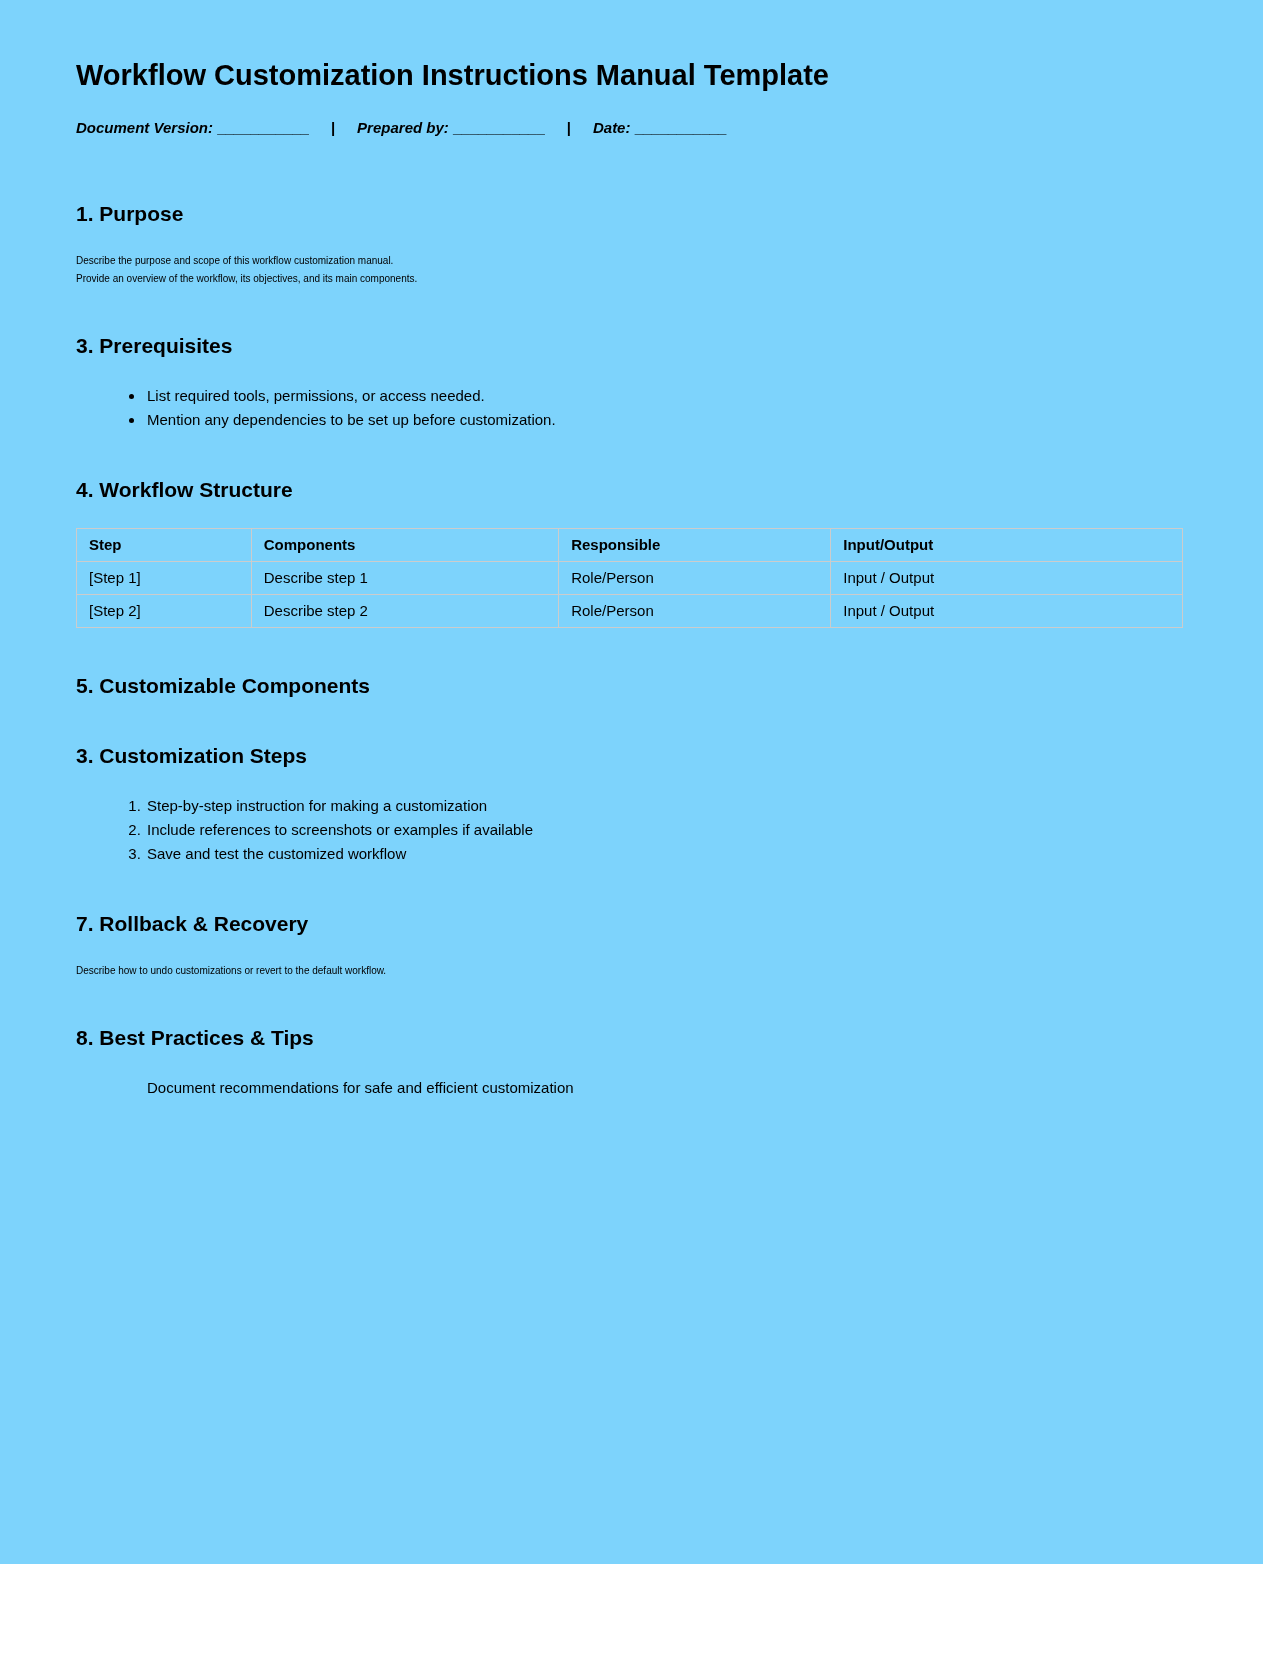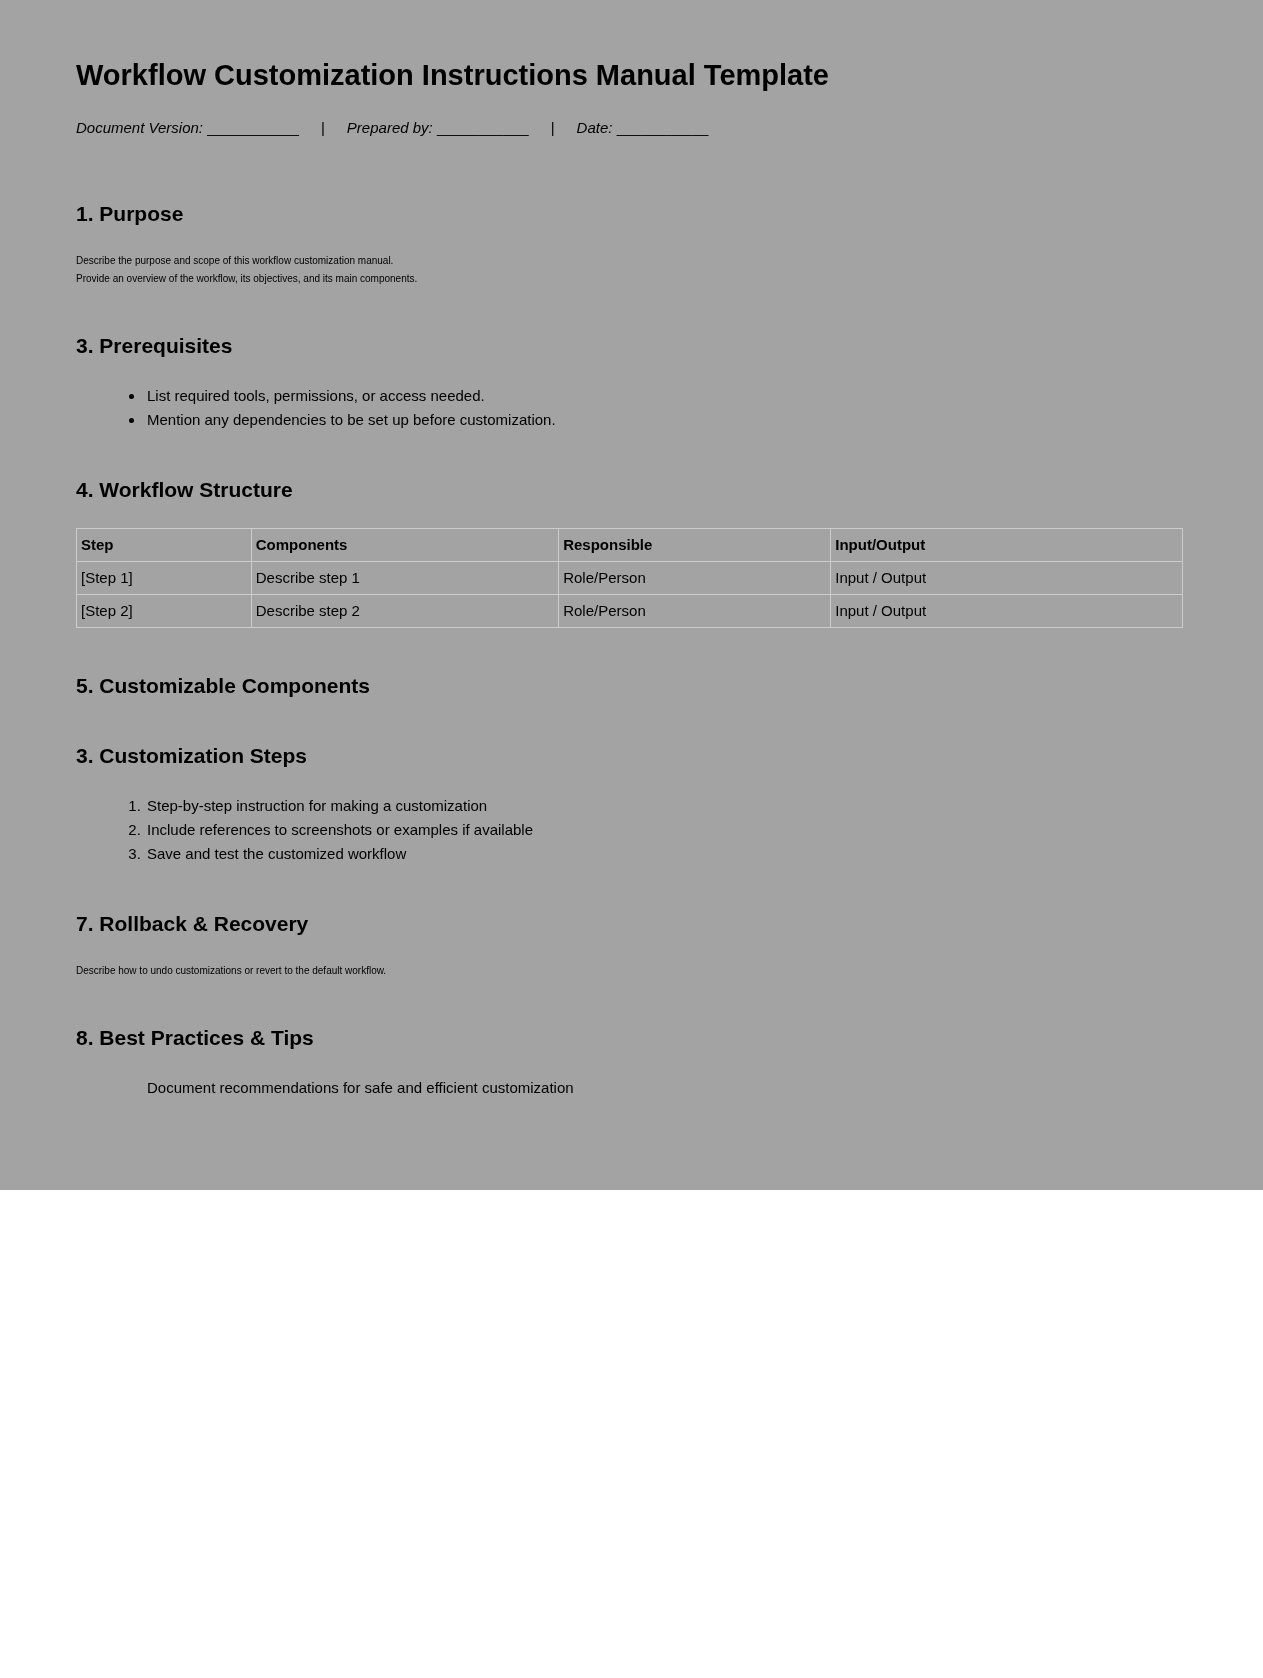--- a/index.html
+++ b/index.html
@@ -2,22 +2,22 @@
 <html><head>
 <meta charset="utf-8">
 <style>
   html, body {
     margin: 0;
     padding: 0;
     background: #ffffff;
   }
   .page {
     width: 1263px;
-    height: 1190px;
-    background: #a3a3a3;
+    height: 1564px;
+    background: #7dd3fc;
     overflow: hidden;
     position: relative;
     font-family: "Liberation Sans", sans-serif;
     color: #000000;
   }
   
   .content {
     box-sizing: border-box;
     height: 1319px;
     overflow: hidden;
@@ -28,20 +28,21 @@
     line-height: 38px;
     font-weight: bold;
     margin: 0 0 24px 0;
     letter-spacing: 0;
   }
   .meta-line {
     font-size: 15px;
     line-height: 20px;
     margin: 0;
     white-space: nowrap;
+    font-weight: bold;
   }
   .meta-label { font-style: italic; }
   .meta-blank { font-style: normal; letter-spacing: 0; }
   .meta-sep {
     font-style: normal;
     display: inline-block;
     margin: 0 22px;
   }
   h2.section-heading {
     font-size: 21px;
@@ -71,21 +72,21 @@
   }
   table.structure-table {
     width: 100%;
     border-collapse: collapse;
     margin-top: 22px;
     font-size: 15px;
     table-layout: fixed;
   }
   .structure-table th, .structure-table td {
     border: 1px solid #cccccc;
-    padding: 7px 4px;
+    padding: 7px 12px;
     text-align: left;
     line-height: 18px;
     font-weight: normal;
     overflow: hidden;
   }
   .structure-table th { font-weight: bold; }
   col.c-step { width: 15.8%; }
   col.c-desc { width: 27.8%; }
   col.c-resp { width: 24.6%; }
   col.c-io   { width: 31.8%; }

